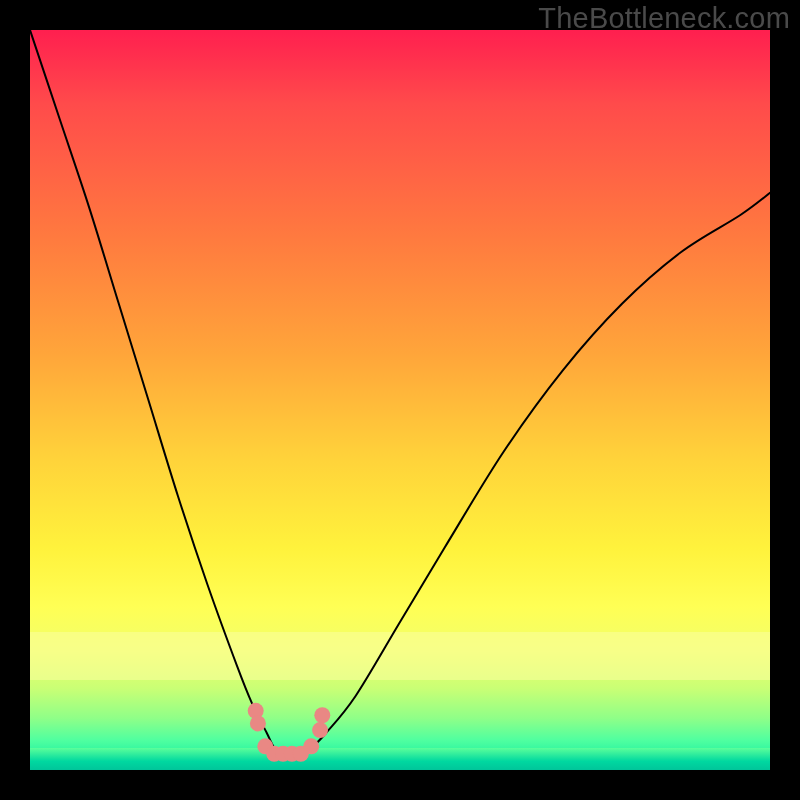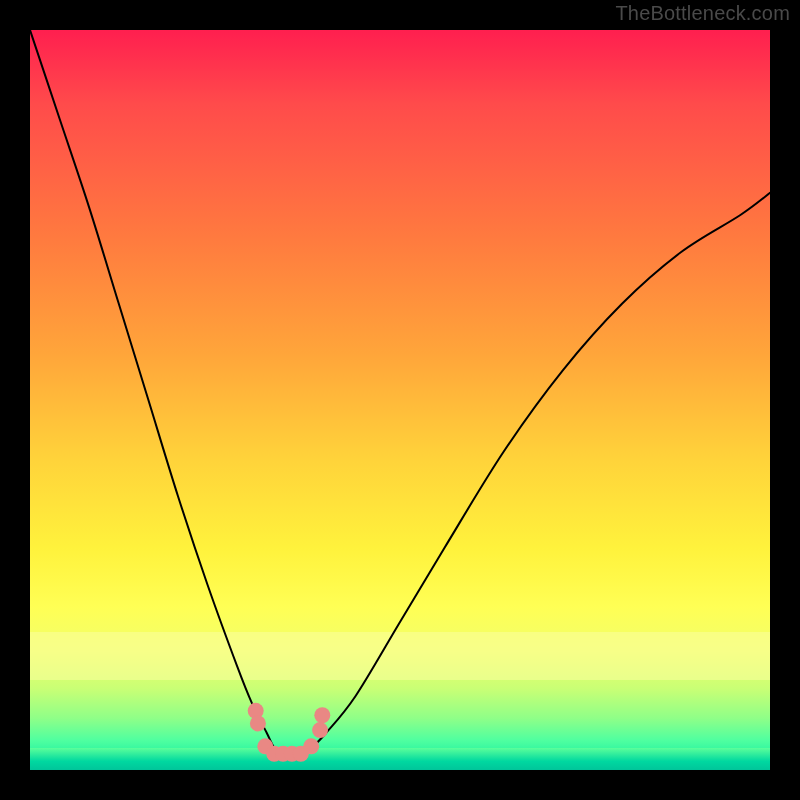--- a/index.html
+++ b/index.html
@@ -15,21 +15,21 @@
     position: relative;
     width: 800px;
     height: 800px;
     background: #000;
   }
   .watermark {
     position: absolute;
     top: 2px;
     right: 10px;
     color: #4a4a4a;
-    font-size: 20px;
+    font-size: 29px;
     font-weight: 500;
     letter-spacing: 0.2px;
     z-index: 20;
   }
   .plot {
     position: absolute;
     left: 30px;
     top: 30px;
     width: 740px;
     height: 740px;

